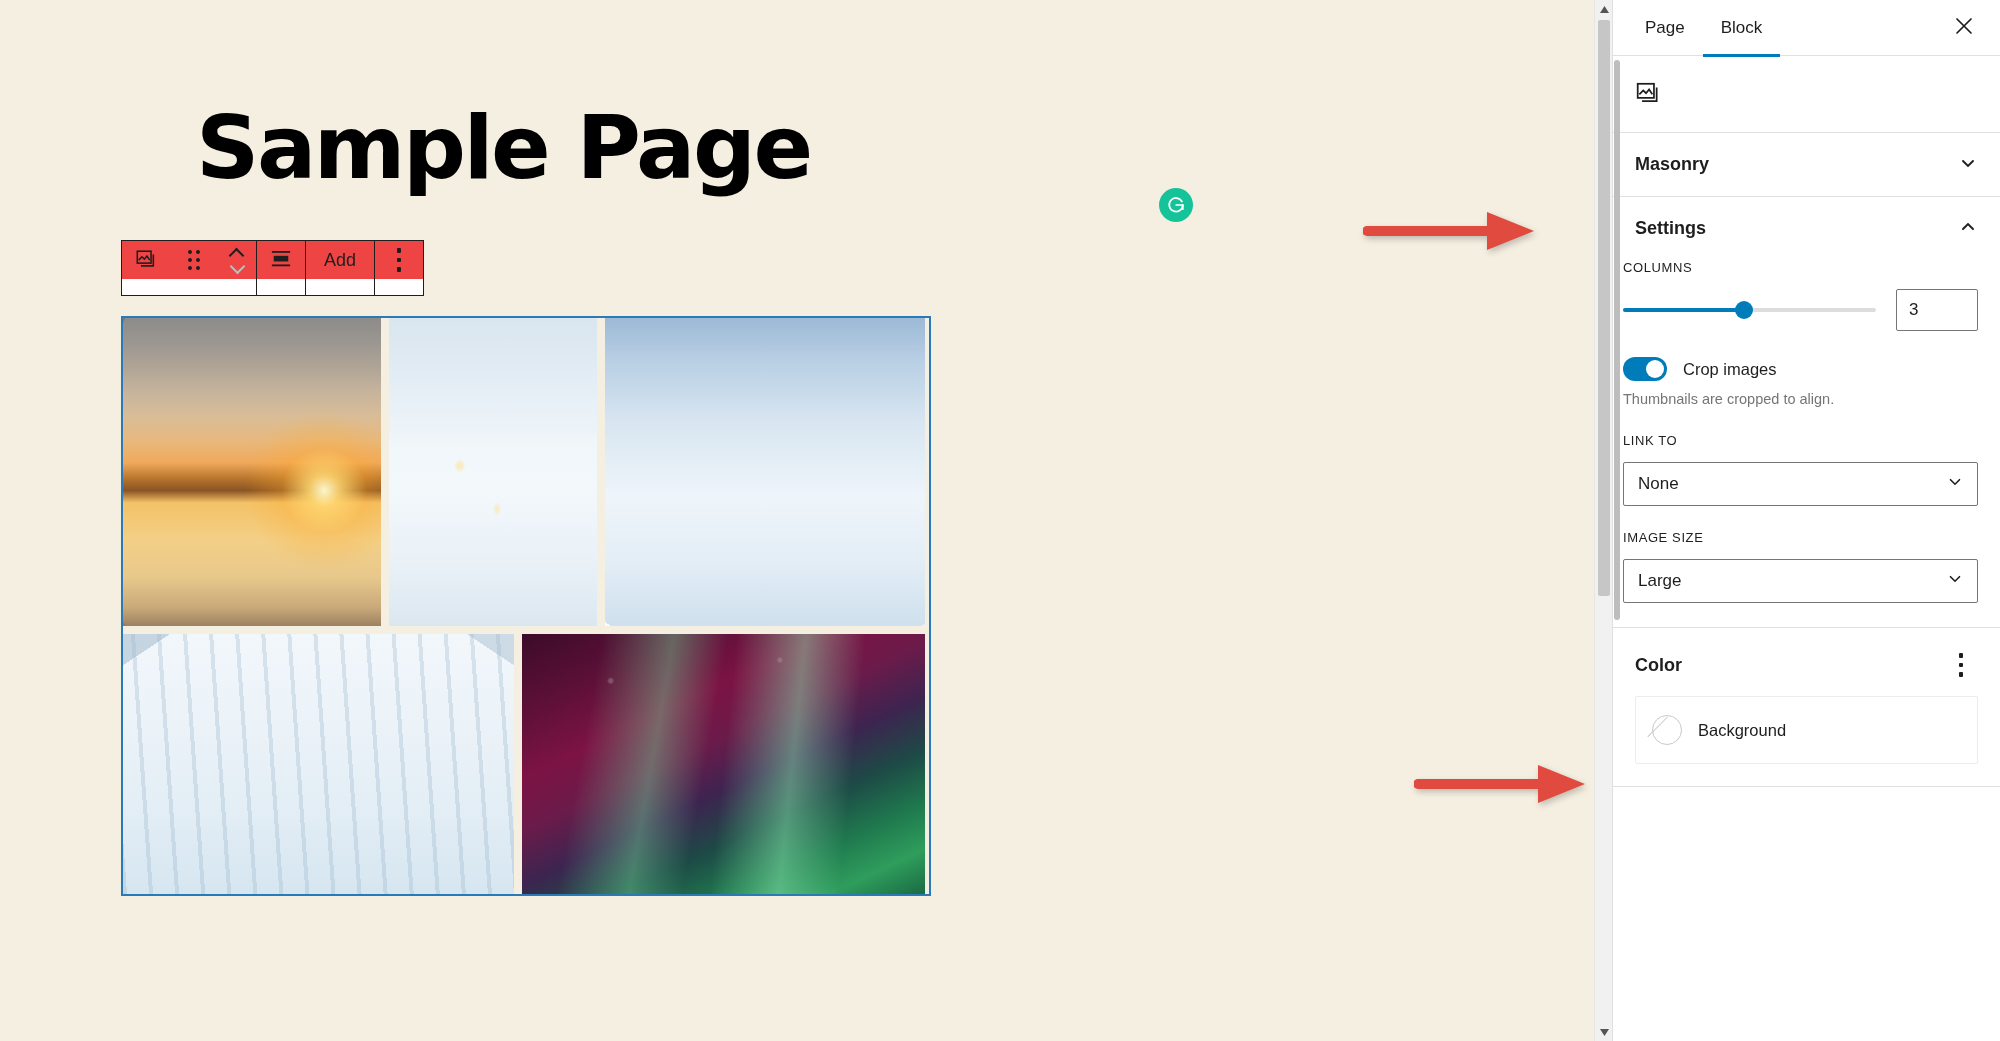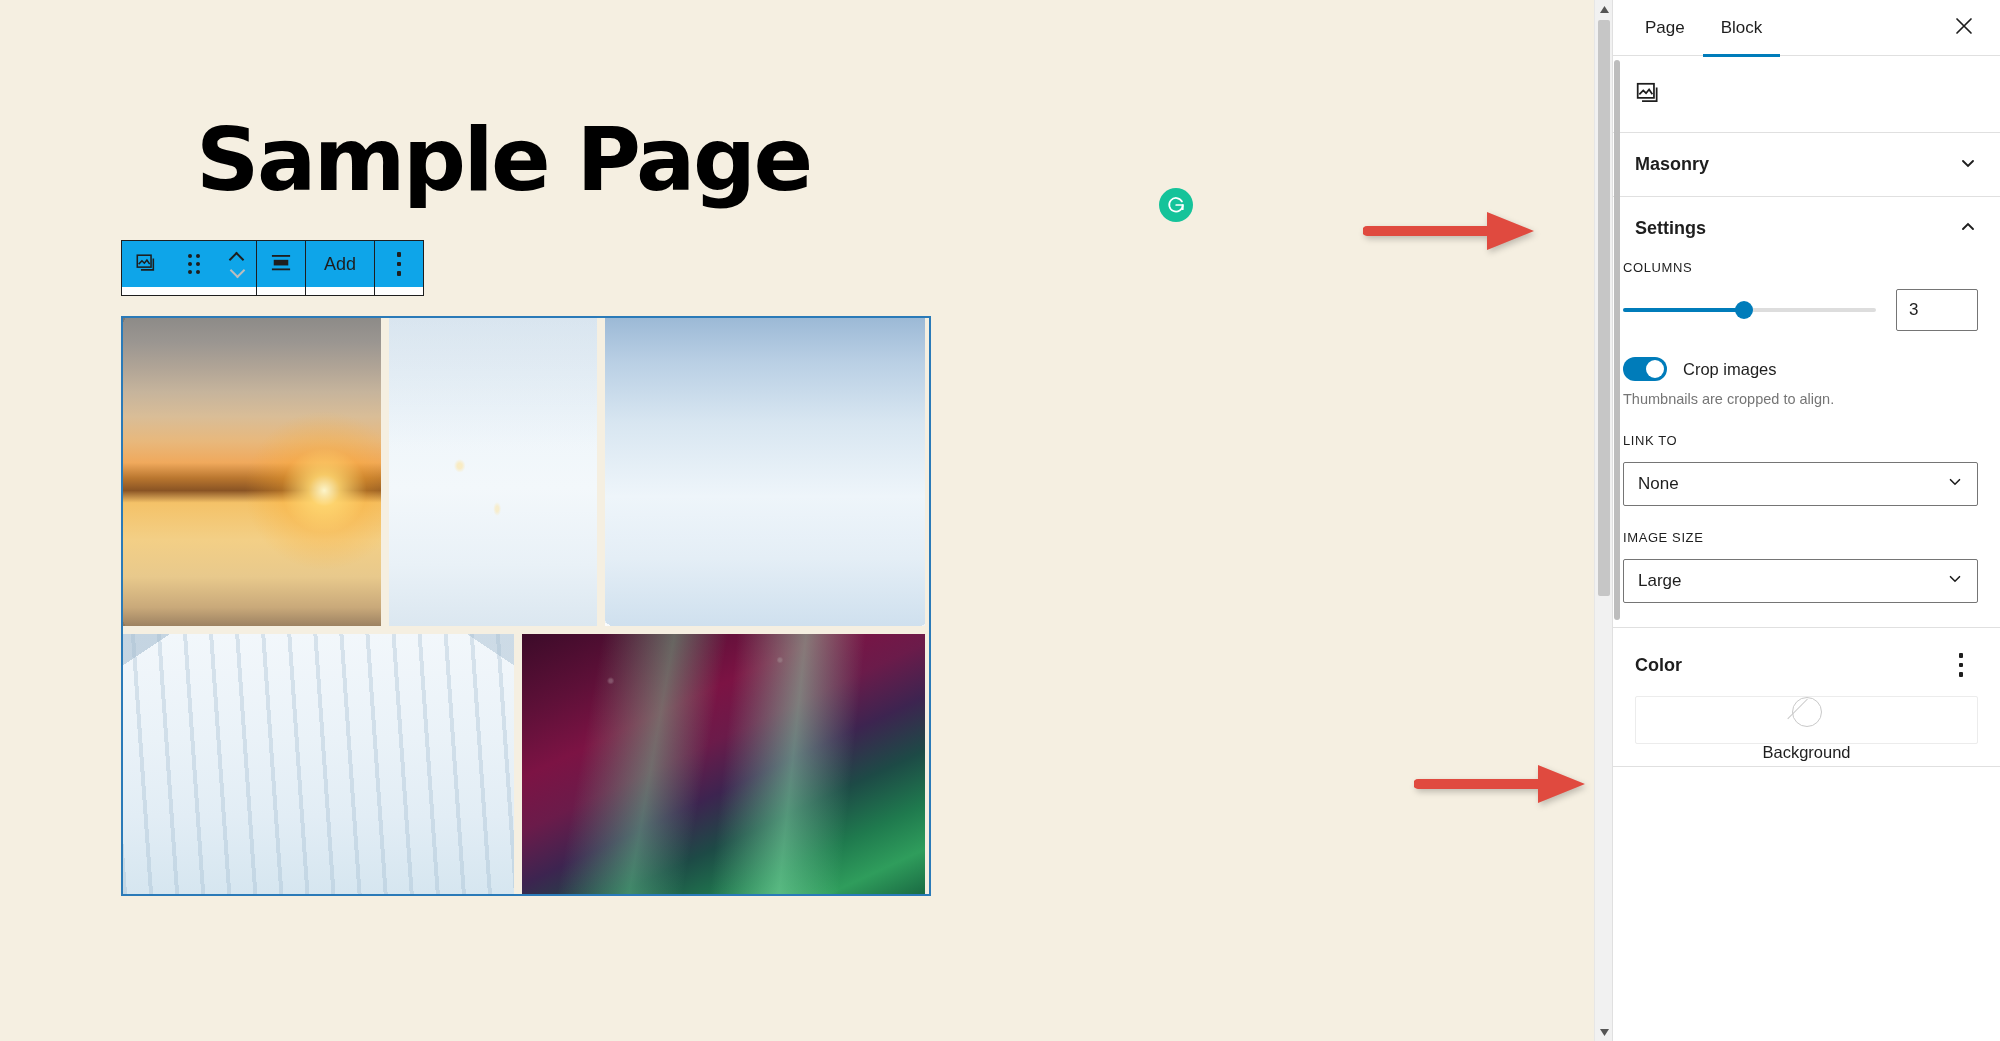--- a/index.html
+++ b/index.html
@@ -33,21 +33,21 @@
   .canvas-inner {
     position: absolute;
     left: 0; top: 0;
     width: 1612px;
     height: 1041px;
   }
 
   .page-title {
     position: absolute;
     left: 196px;
-    top: 116px;
+    top: 104px;
     font-family: "DejaVu Sans", sans-serif;
     font-weight: 700;
     font-size: 88px;
     letter-spacing: -2.5px;
     color: #000000;
     line-height: 1;
     white-space: nowrap;
   }
 
   
@@ -63,25 +63,25 @@
     z-index: 30;
   }
   .tb-group {
     display: flex;
     align-items: stretch;
     border-right: 1px solid #1e1e1e;
   }
   .tb-group:last-child { border-right: none; }
   .tb-btn {
     width: 48px;
-    height: 46px;
+    height: 38px;
     display: flex;
     align-items: center;
     justify-content: center;
-    background: #0ea5e9;
+    background: #ef4444;
     border: none;
     cursor: pointer;
     color: #1e1e1e;
   }
   .tb-btn.wide {
     width: auto;
     padding: 0 18px;
     font-size: 18px;
     color: #1e1e1e;
     font-family: "Liberation Sans", sans-serif;
@@ -463,29 +463,28 @@
     padding: 20px 22px 14px 22px;
   }
   .color-ellipsis {
     width: 34px; height: 34px;
     display: flex; align-items: center; justify-content: center;
     cursor: pointer;
     border: none; background: none;
   }
   .color-row {
     margin: 0 22px 22px 22px;
-    height: 48px;
+    height: 68px;
     border: 1px solid #ececec;
     border-radius: 2px;
     display: flex;
     align-items: center;
     gap: 16px;
     padding: 0 16px;
     cursor: pointer;
-    flex-direction: column;
   }
   .swatch-none {
     width: 30px; height: 30px;
     border-radius: 50%;
     border: 1px solid #c9c9c9;
     position: relative;
     background: #fff;
     flex: 0 0 auto;
   }
   .swatch-none::after {

